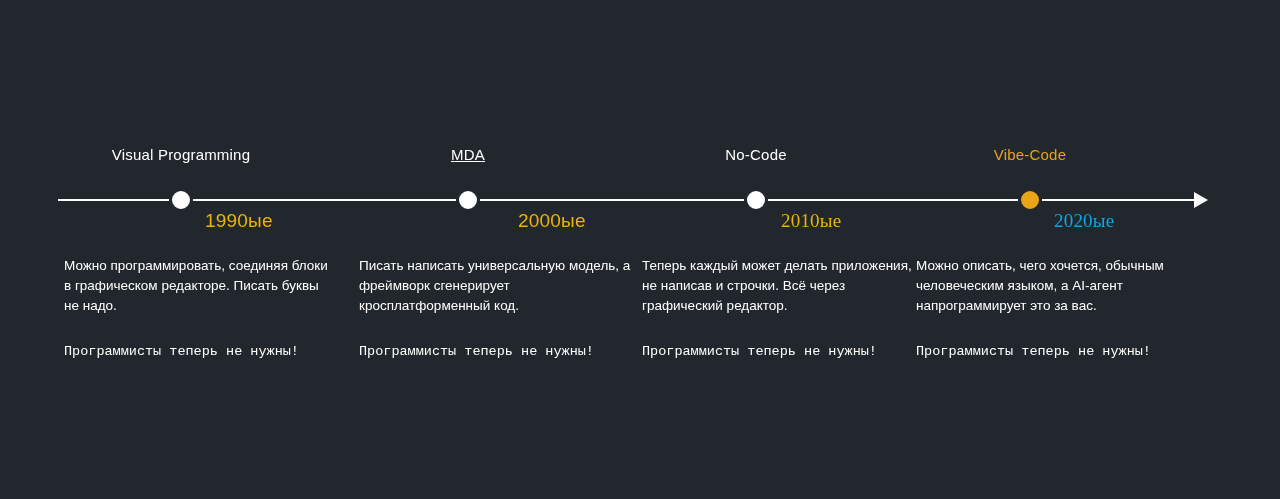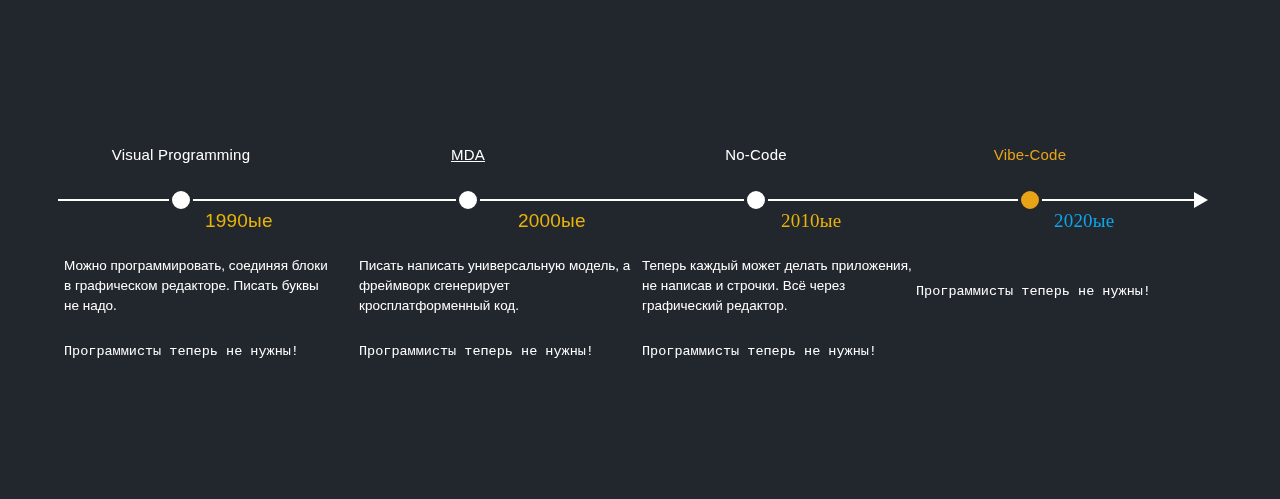--- a/index.html
+++ b/index.html
@@ -114,16 +114,17 @@
   <div class="era-year" style="left:781px;font-family:Liberation Serif, serif;">2010ые</div>
   <div class="col" style="left:634px;margin-left:8px;">
     <p class="body">Теперь каждый может делать приложения, не написав и строчки. Всё через графический редактор.</p>
     <p class="tagline">Программисты теперь не нужны!</p>
   </div>
 
   <div class="era-title accent" style="left:1030px;">Vibe-Code</div>
   <div class="node accent" style="left:1018px;"></div>
   <div class="era-year accent" style="left:1054px;">2020ые</div>
   <div class="col" style="left:916px; width:290px;">
+    <p class="body">Можно описать, чего хочется, обычным человеческим языком, а AI-агент напрограммирует это за вас.</p>
     <p class="tagline">Программисты теперь не нужны!</p>
   </div>
 
 </div>
 
 </body></html>

